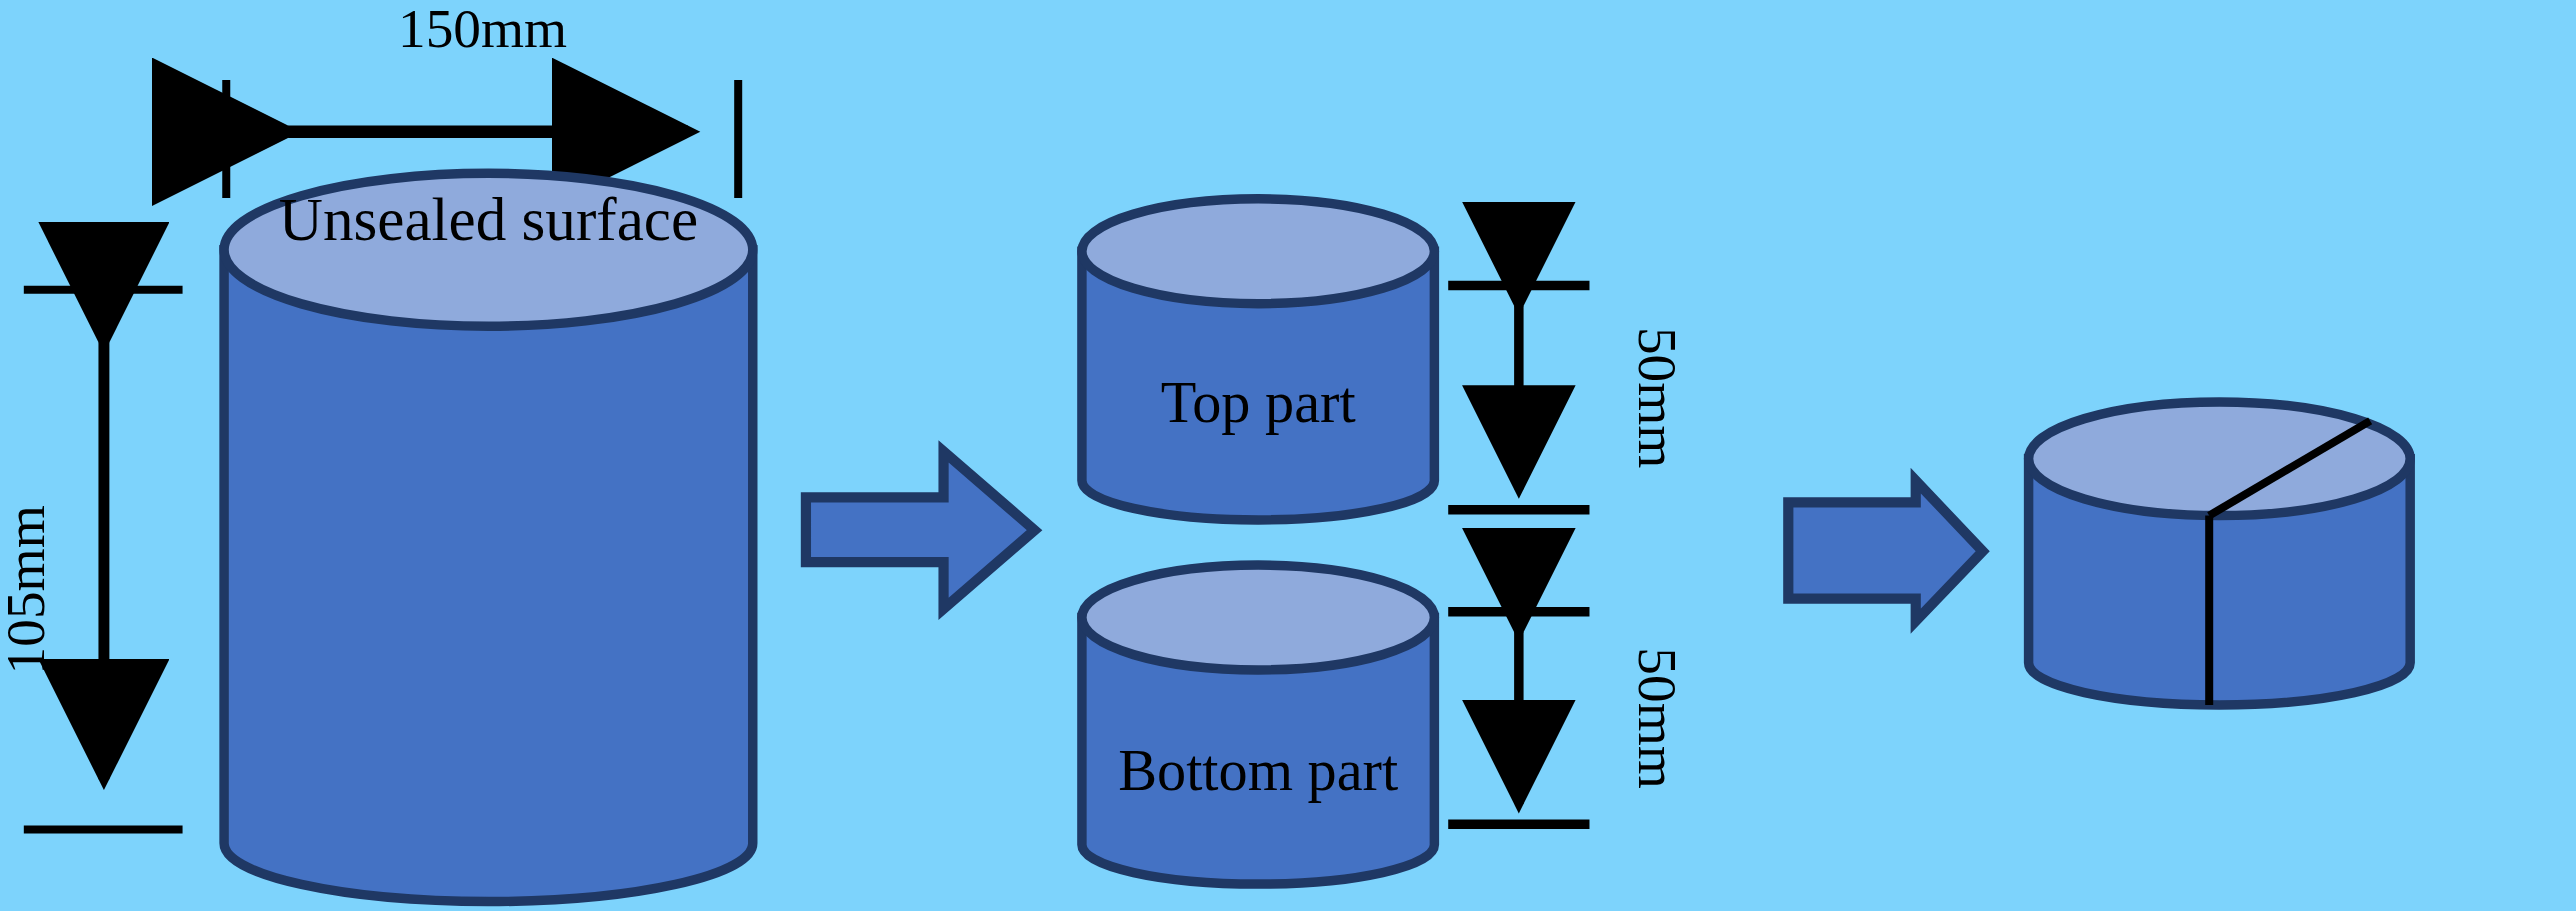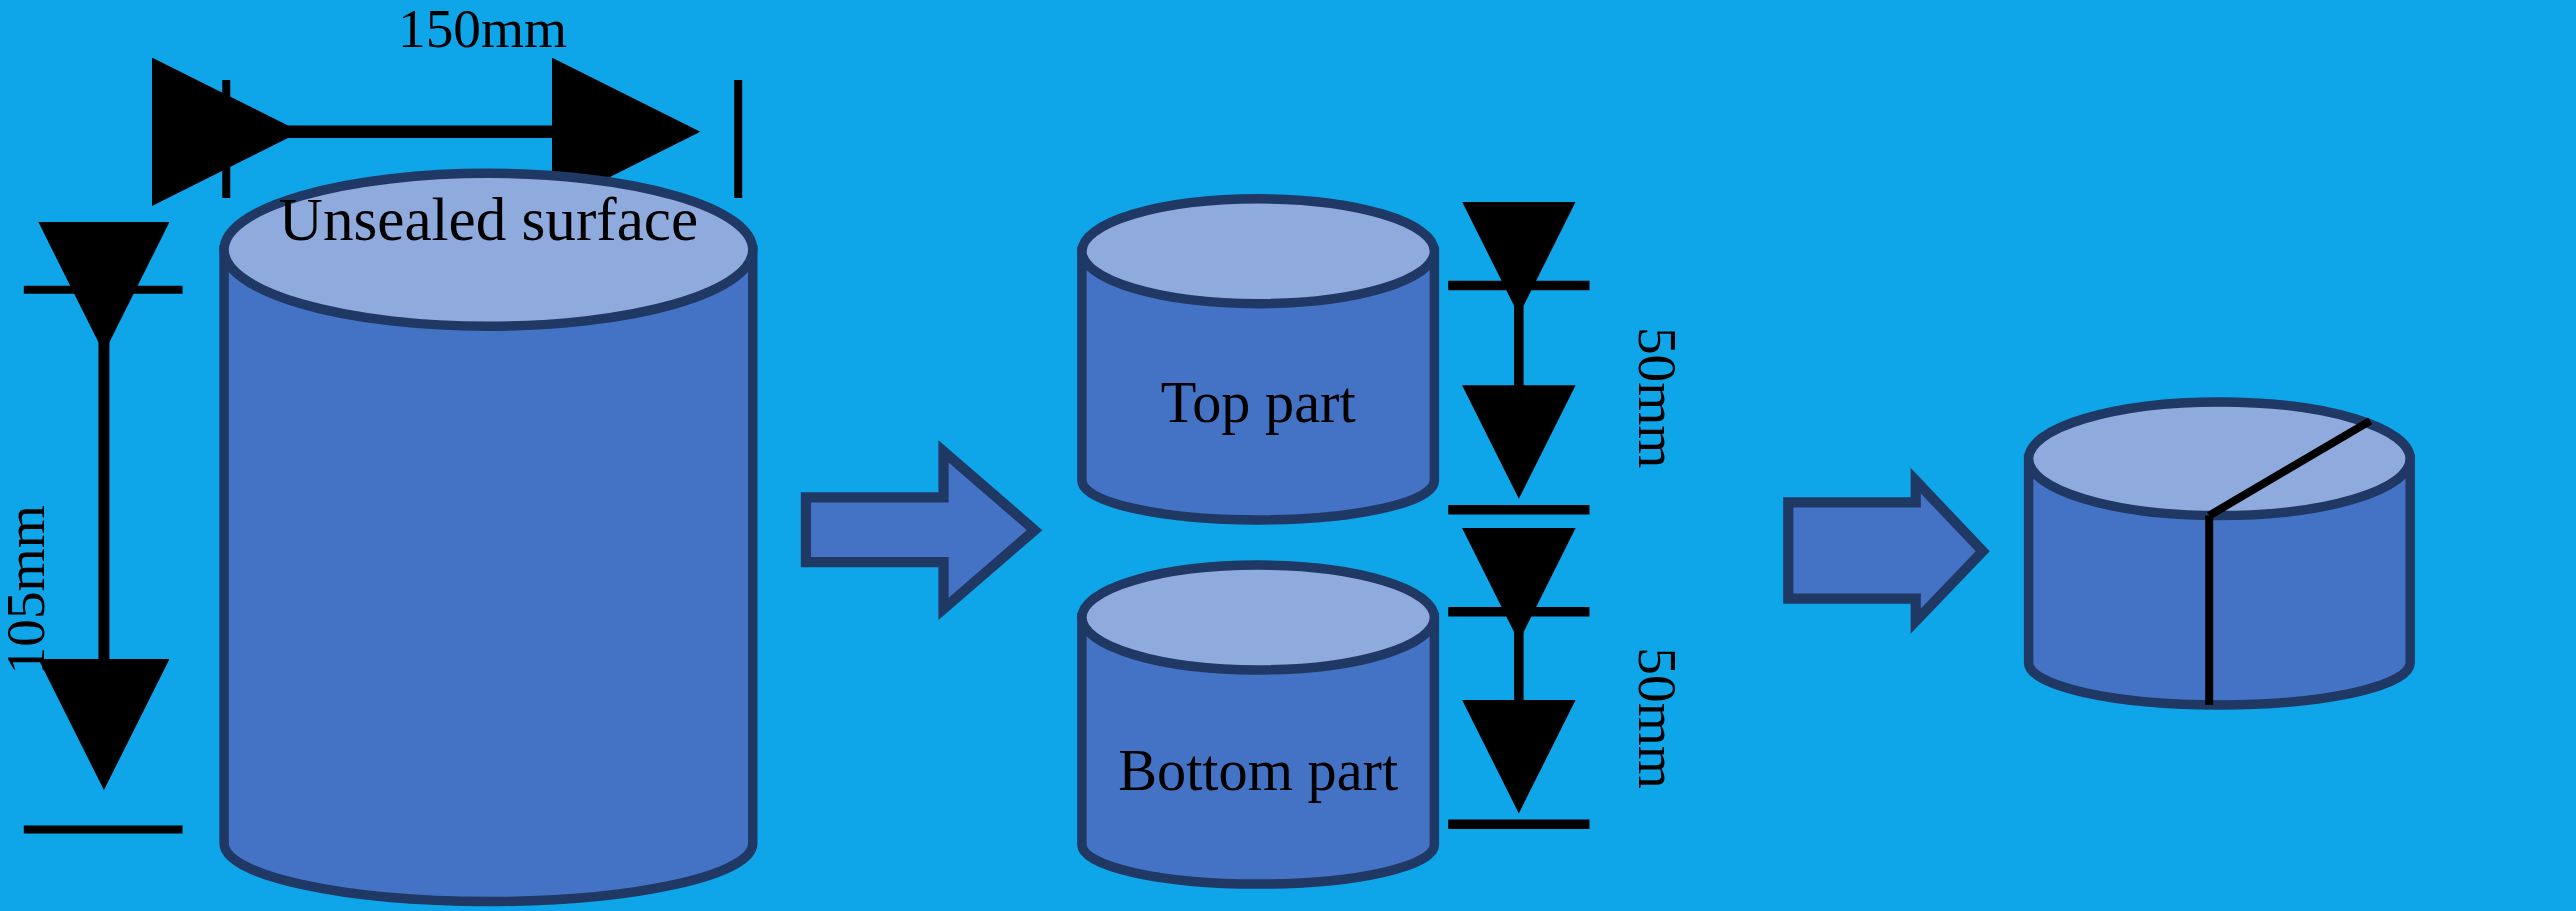--- a/index.html
+++ b/index.html
@@ -8,21 +8,21 @@
     padding: 0;
     background: #ffffff;
   }
   body {
     font-family: "Liberation Serif", "DejaVu Serif", serif;
   }
   #canvas-wrap {
     position: relative;
     width: 2576px;
     height: 911px;
-    background: #0ea5e9;
+    background: #7dd3fc;
     overflow: hidden;
   }
   svg#diagram {
     position: absolute;
     top: 0;
     left: 0;
     width: 2576px;
     height: 911px;
     display: block;
   }

